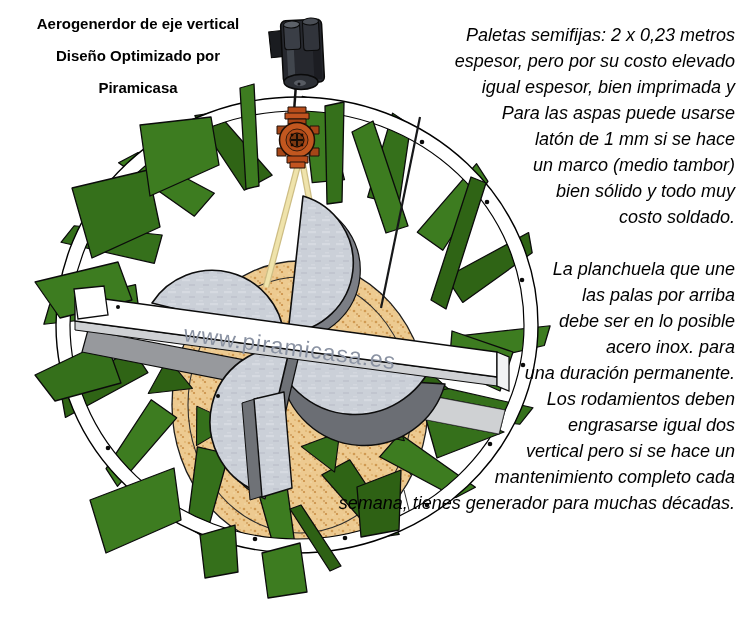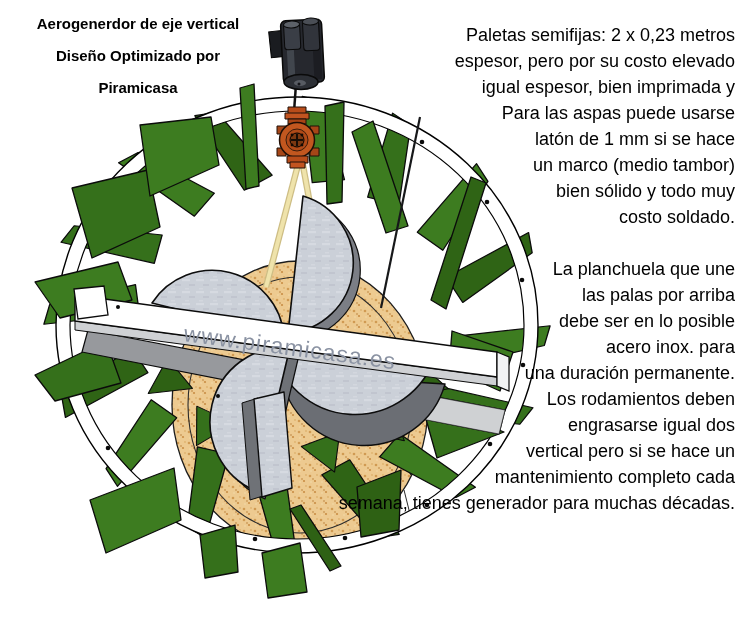--- a/index.html
+++ b/index.html
@@ -7,21 +7,21 @@
     position:relative;width:739px;height:631px;background:#ffffff;overflow:hidden;
     font-family:"Liberation Sans",sans-serif;
   }
   .stage svg{position:absolute;left:0;top:0;}
   .title-block{
     position:absolute;left:16px;top:8px;width:244px;text-align:center;
     font-size:15px;font-weight:bold;color:#000;line-height:32px;
   }
   .notes-block{
     position:absolute;right:4px;top:22px;width:440px;text-align:right;
-    font-size:18px;line-height:26px;color:#000;
+    font-size:18px;line-height:26px;color:#000;font-style:italic;
   }
   .note-line{min-height:26px;white-space:nowrap;}
 </style>
 </head>
 <body>
 
 <div class="stage">
 
   <svg width="739" height="631" viewBox="0 0 739 631">
     <defs>

